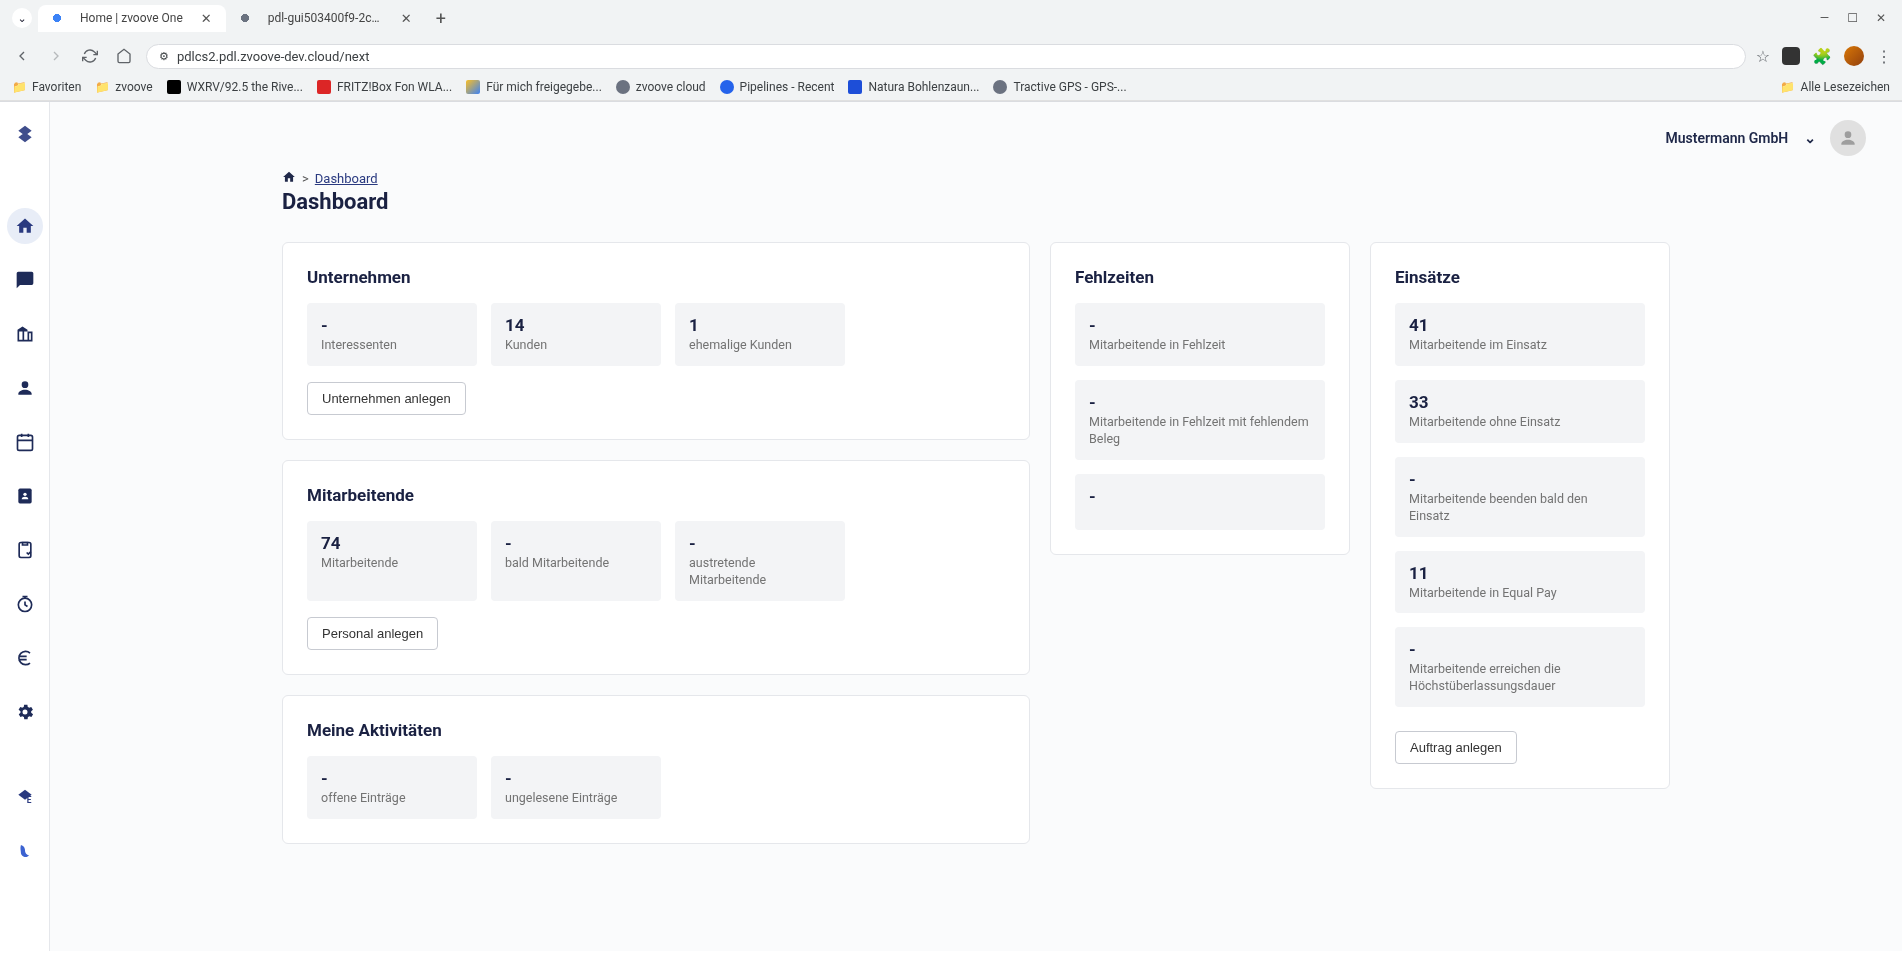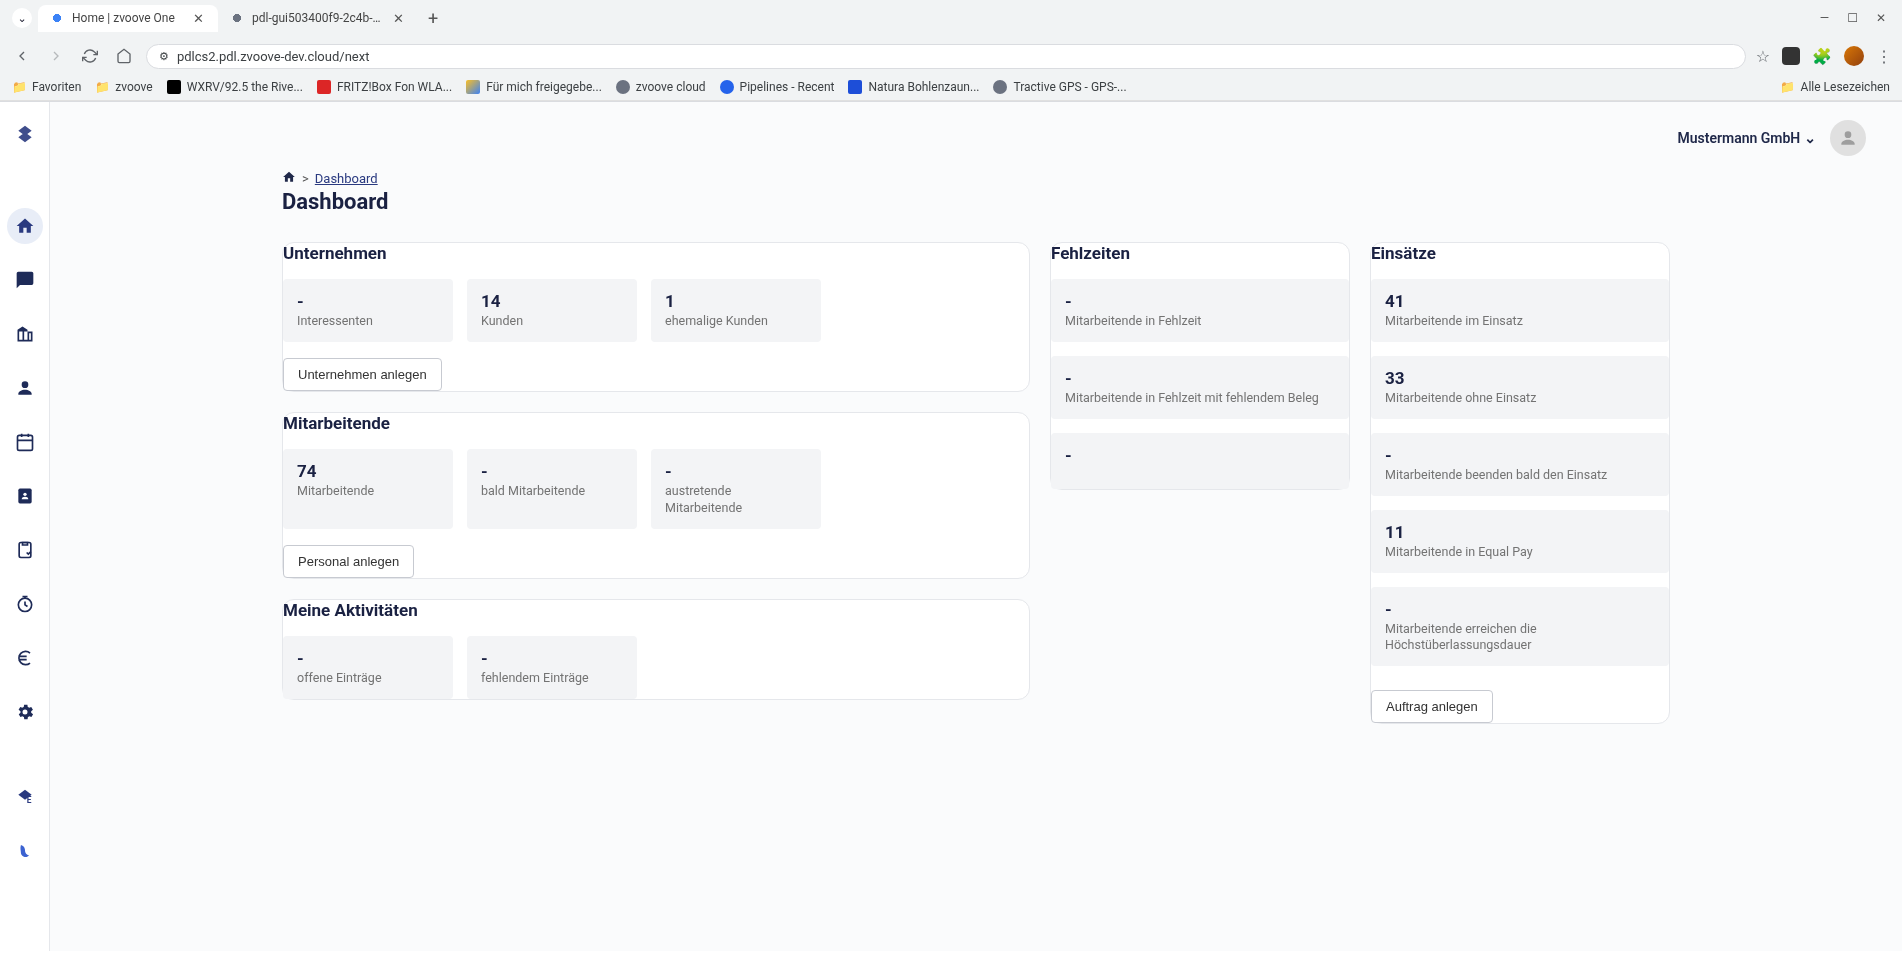--- a/index.html
+++ b/index.html
@@ -2,21 +2,21 @@
 <html><head>
 <meta charset="utf-8">
 <style>
   * { box-sizing: border-box; margin: 0; padding: 0; }
   body { font-family: -apple-system, BlinkMacSystemFont, "Segoe UI", Roboto, sans-serif; background: #fff; color: #1a1a2e; }
 
   
   .browser-chrome { background: #f1f3f4; border-bottom: 1px solid #dadce0; }
   .tabs-row { display: flex; align-items: center; height: 36px; padding: 0 6px; gap: 0; }
   .profile-chip { width: 20px; height: 20px; border-radius: 50%; background: #fff; display:flex;align-items:center;justify-content:center;margin:0 6px;font-size:11px;cursor:pointer;}
-  .tab { display: flex; align-items: center; gap: 8px; padding: 6px 12px; background: #fff; border-radius: 8px 8px 0 0; font-size: 12px; color: #444; max-width: 200px; min-width: 180px; cursor:pointer; position:relative;}
+  .tab { display: flex; align-items: center; gap: 16px; padding: 6px 12px; background: #fff; border-radius: 8px 8px 0 0; font-size: 12px; color: #444; max-width: 200px; min-width: 180px; cursor:pointer; position:relative;}
   .tab.inactive { background: transparent; }
   .tab .favicon { width: 14px; height: 14px; border-radius: 2px; display:inline-block;}
   .tab .tab-title { flex:1; white-space:nowrap; overflow:hidden; text-overflow:ellipsis;}
   .tab .close { font-size: 13px; color:#555; cursor:pointer; padding:0 2px;}
   .new-tab { font-size: 18px; color:#555; padding: 0 10px; cursor:pointer;}
   .window-controls { margin-left:auto; display:flex; gap:18px; padding-right:10px; color:#555;}
   .window-controls span { cursor:pointer; font-size:12px;}
 
   .addr-row { display:flex; align-items:center; gap:10px; padding: 6px 10px; height: 40px;}
   .nav-btn { width:24px; height:24px; display:flex; align-items:center; justify-content:center; color:#5f6368; cursor:pointer; border-radius:50%;}
@@ -35,32 +35,32 @@
   .sidebar { width: 50px; background:#fff; border-right:1px solid #e5e7eb; display:flex; flex-direction:column; align-items:center; padding-top:14px; gap:18px;}
   .sidebar .sicon { width:36px; height:36px; display:flex; align-items:center;justify-content:center; border-radius:50%; color:#1e2b58; cursor:pointer;}
   .sidebar .sicon.active { background:#e8edf7; color:#2a3a80;}
   .sidebar .sicon svg { width:20px; height:20px; }
   .sidebar .logo { color:#2a3a80; }
 
   .main-wrap { flex:1; overflow-y:auto; background:#fafbfc; position:relative;}
   .main-wrap::-webkit-scrollbar { width:14px; }
   .main-wrap::-webkit-scrollbar-thumb { background:#c1c1c1; border-radius:8px;}
   .topbar { display:flex; justify-content:flex-end; align-items:center; padding: 18px 36px 6px; gap:14px;}
-  .org-selector { font-weight:600; color:#20294a; font-size:14px; display:flex; align-items:center; gap:4px; cursor:pointer;justify-content:space-between;}
+  .org-selector { font-weight:600; color:#20294a; font-size:14px; display:flex; align-items:center; gap:16px; cursor:pointer;justify-content:space-between;}
   .avatar { width:36px; height:36px; border-radius:50%; background:#e0e0e0; display:flex; align-items:center; justify-content:center; cursor:pointer;}
   .avatar svg { width:20px; height:20px; color:#9e9e9e;}
 
   .page { padding: 0 36px 36px; max-width: 1460px; margin:0 auto;}
   .breadcrumb { display:flex; align-items:center; gap:6px; font-size:13px; color:#555; margin-top:8px;}
   .breadcrumb a { color:#2a3a80; text-decoration:underline; cursor:pointer;}
   .breadcrumb .home-ic svg { width:14px; height:14px; color:#20294a;}
   .page-title { font-size:22px; font-weight:700; color:#1a2142; margin-top:2px; margin-bottom:28px;}
 
   .grid { display:grid; grid-template-columns: 1fr 300px 300px; gap:20px;}
-  .card { background:#fff; border:1px solid #e5e7eb; border-radius:12px; margin-bottom:20px;}
+  .card { background:#fff; border:1px solid #e5e7eb; border-radius:6px; padding:24px; margin-bottom:20px;}
   .card-title { font-size:17px; font-weight:700; color:#1a2142; margin-bottom:16px;}
   .stat-row { display:flex; gap:14px; flex-wrap:wrap; margin-bottom:16px;}
   .stat { background:#f3f4f6; border-radius:4px; padding:12px 14px; width:170px; min-height:56px;}
   .stat.full { width:100%;}
   .stat-val { font-size:17px; font-weight:700; color:#1a2142;}
   .stat-label { font-size:12.5px; color:#737373; margin-top:2px; line-height:1.35;}
   .card-action { display:inline-block; border:1px solid #c7cad1; background:#fff; padding:8px 14px; font-size:13px; color:#333; border-radius:4px; cursor:pointer;}
   .col-stack .stat { width:100%; margin-bottom:14px;}
   .col-stack .stat:last-child { margin-bottom:0;}
 </style>
@@ -311,21 +311,21 @@
 
           <div class="card" style="margin-bottom:0;">
             <div class="card-title">Meine Aktivitäten</div>
             <div class="stat-row" style="margin-bottom:0;">
               <div class="stat">
                 <div class="stat-val">-</div>
                 <div class="stat-label">offene Einträge</div>
               </div>
               <div class="stat">
                 <div class="stat-val">-</div>
-                <div class="stat-label">fehlendem Einträge</div>
+                <div class="stat-label">ungelesene Einträge</div>
               </div>
             </div>
           </div>
         </div>
 
         <div>
           <div class="card col-stack">
             <div class="card-title">Fehlzeiten</div>
             <div class="stat full">
               <div class="stat-val">-</div>

